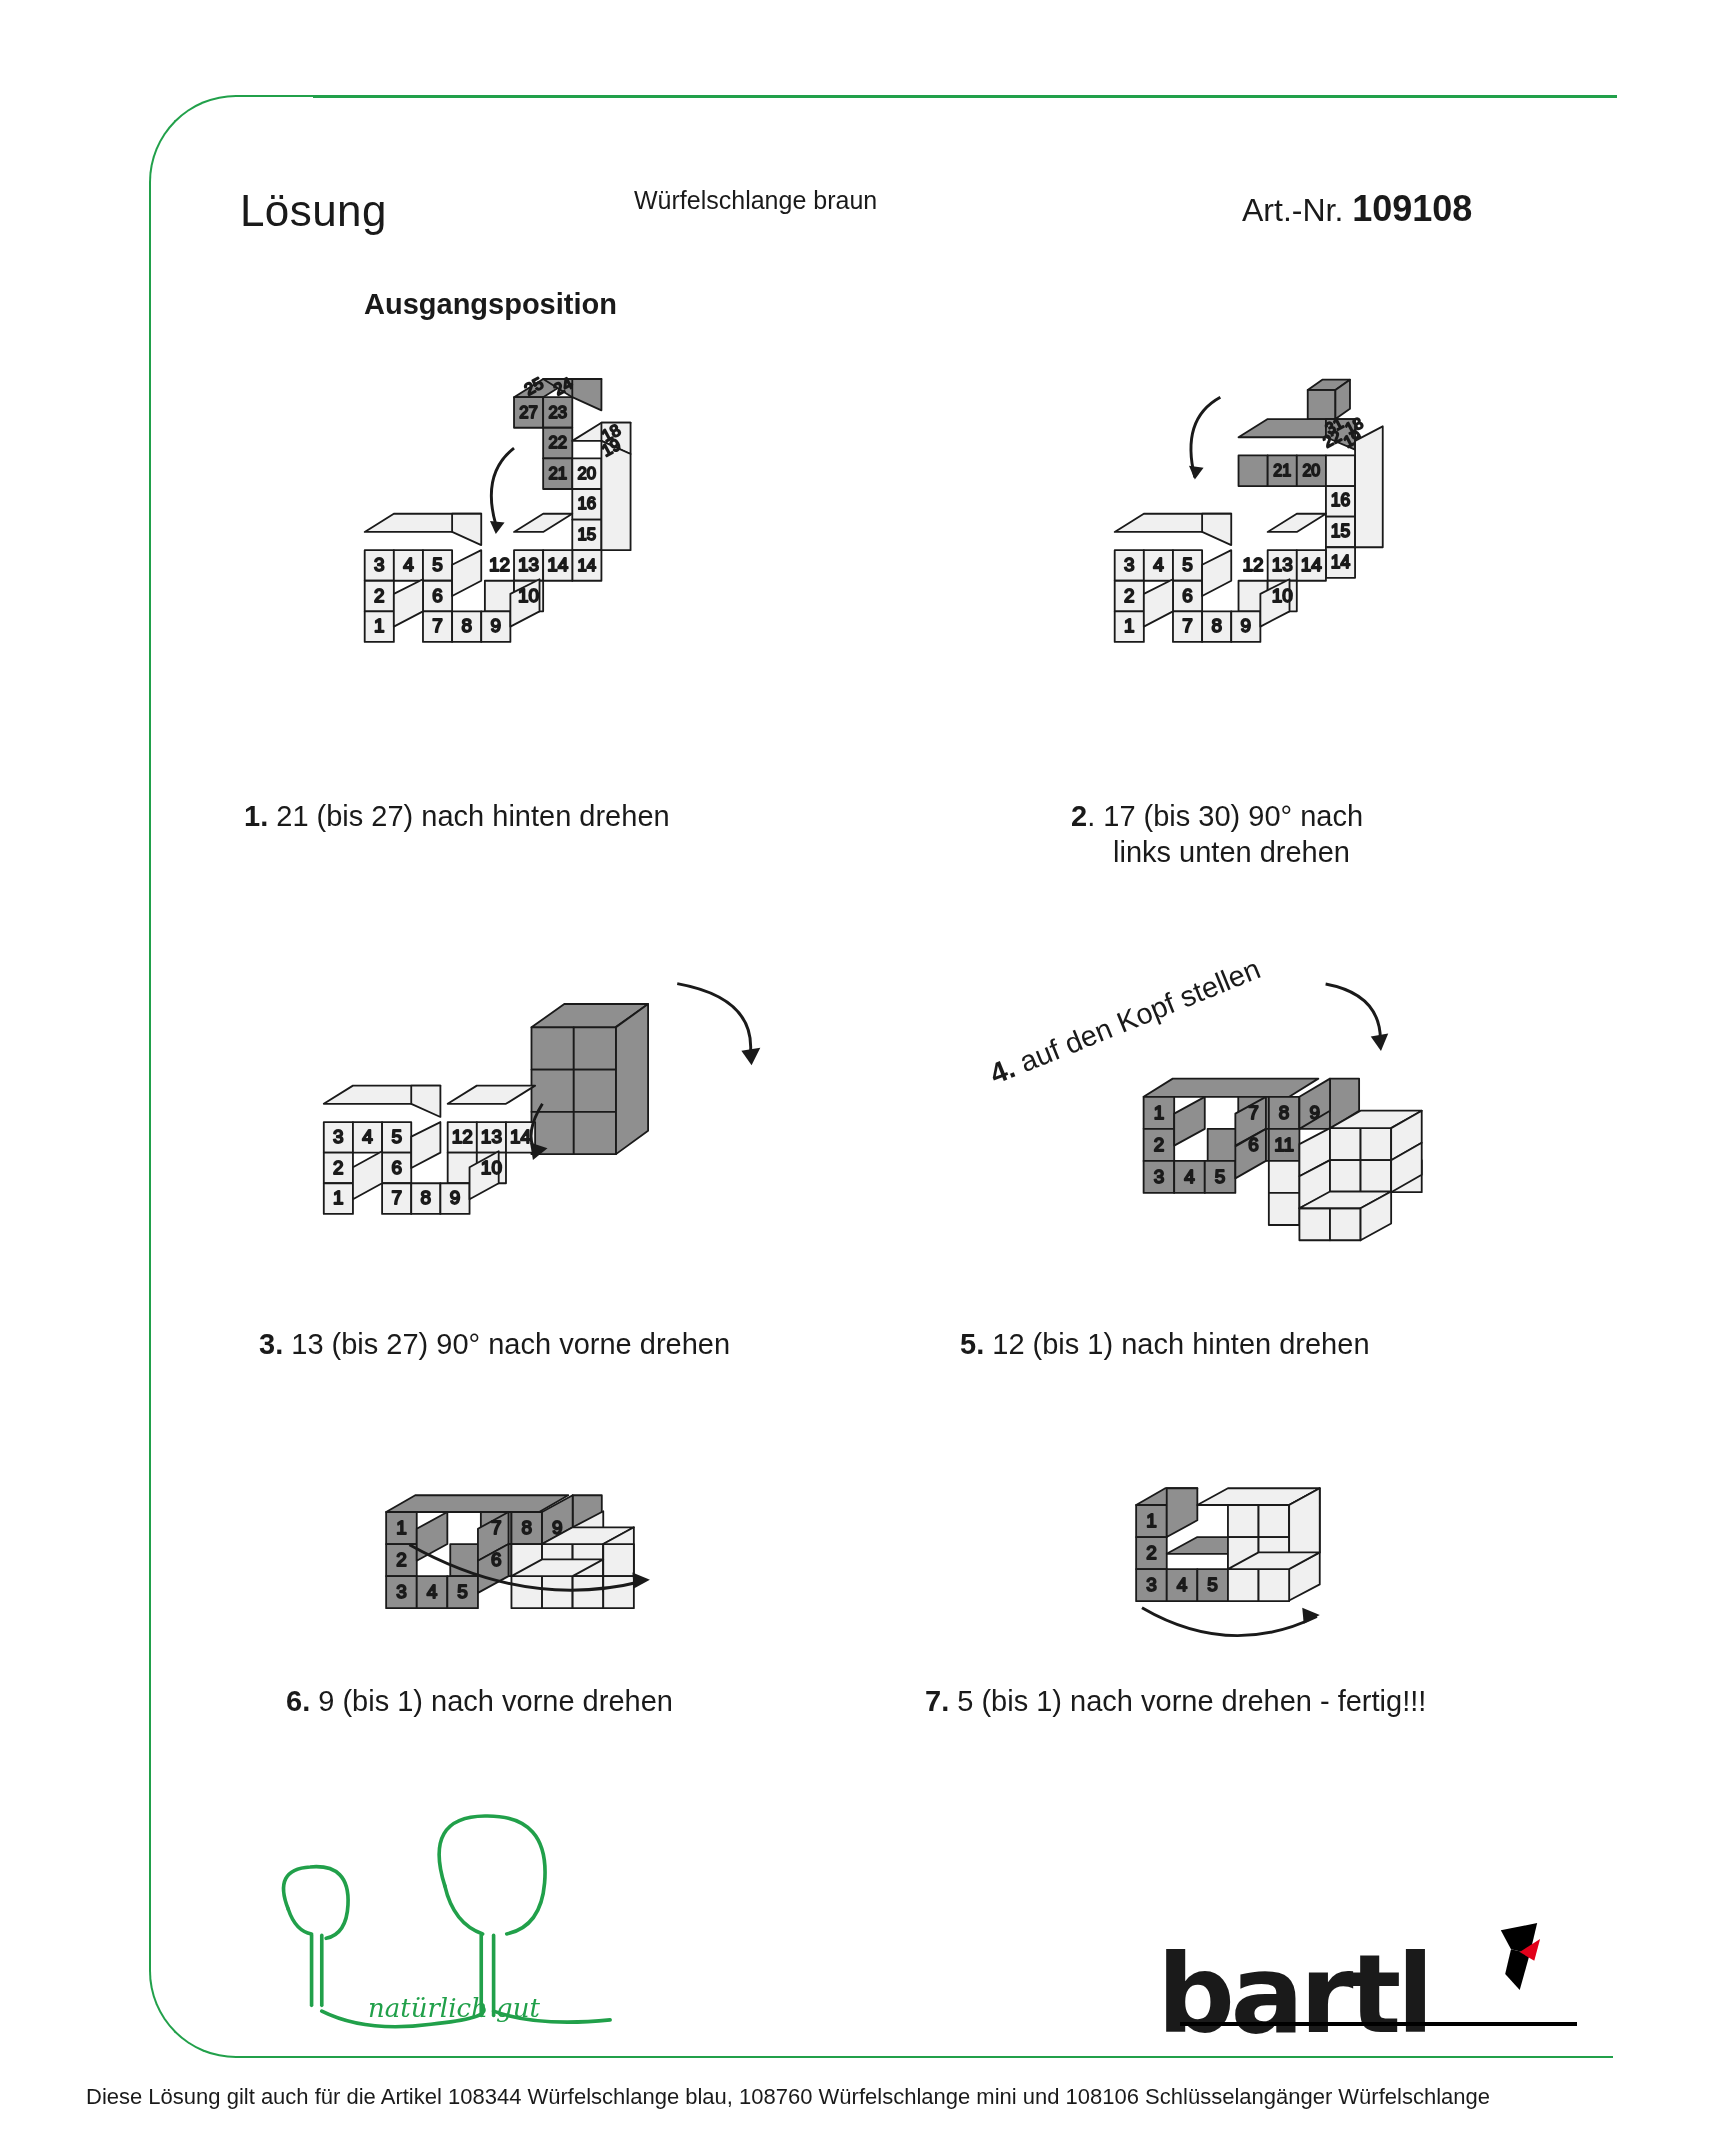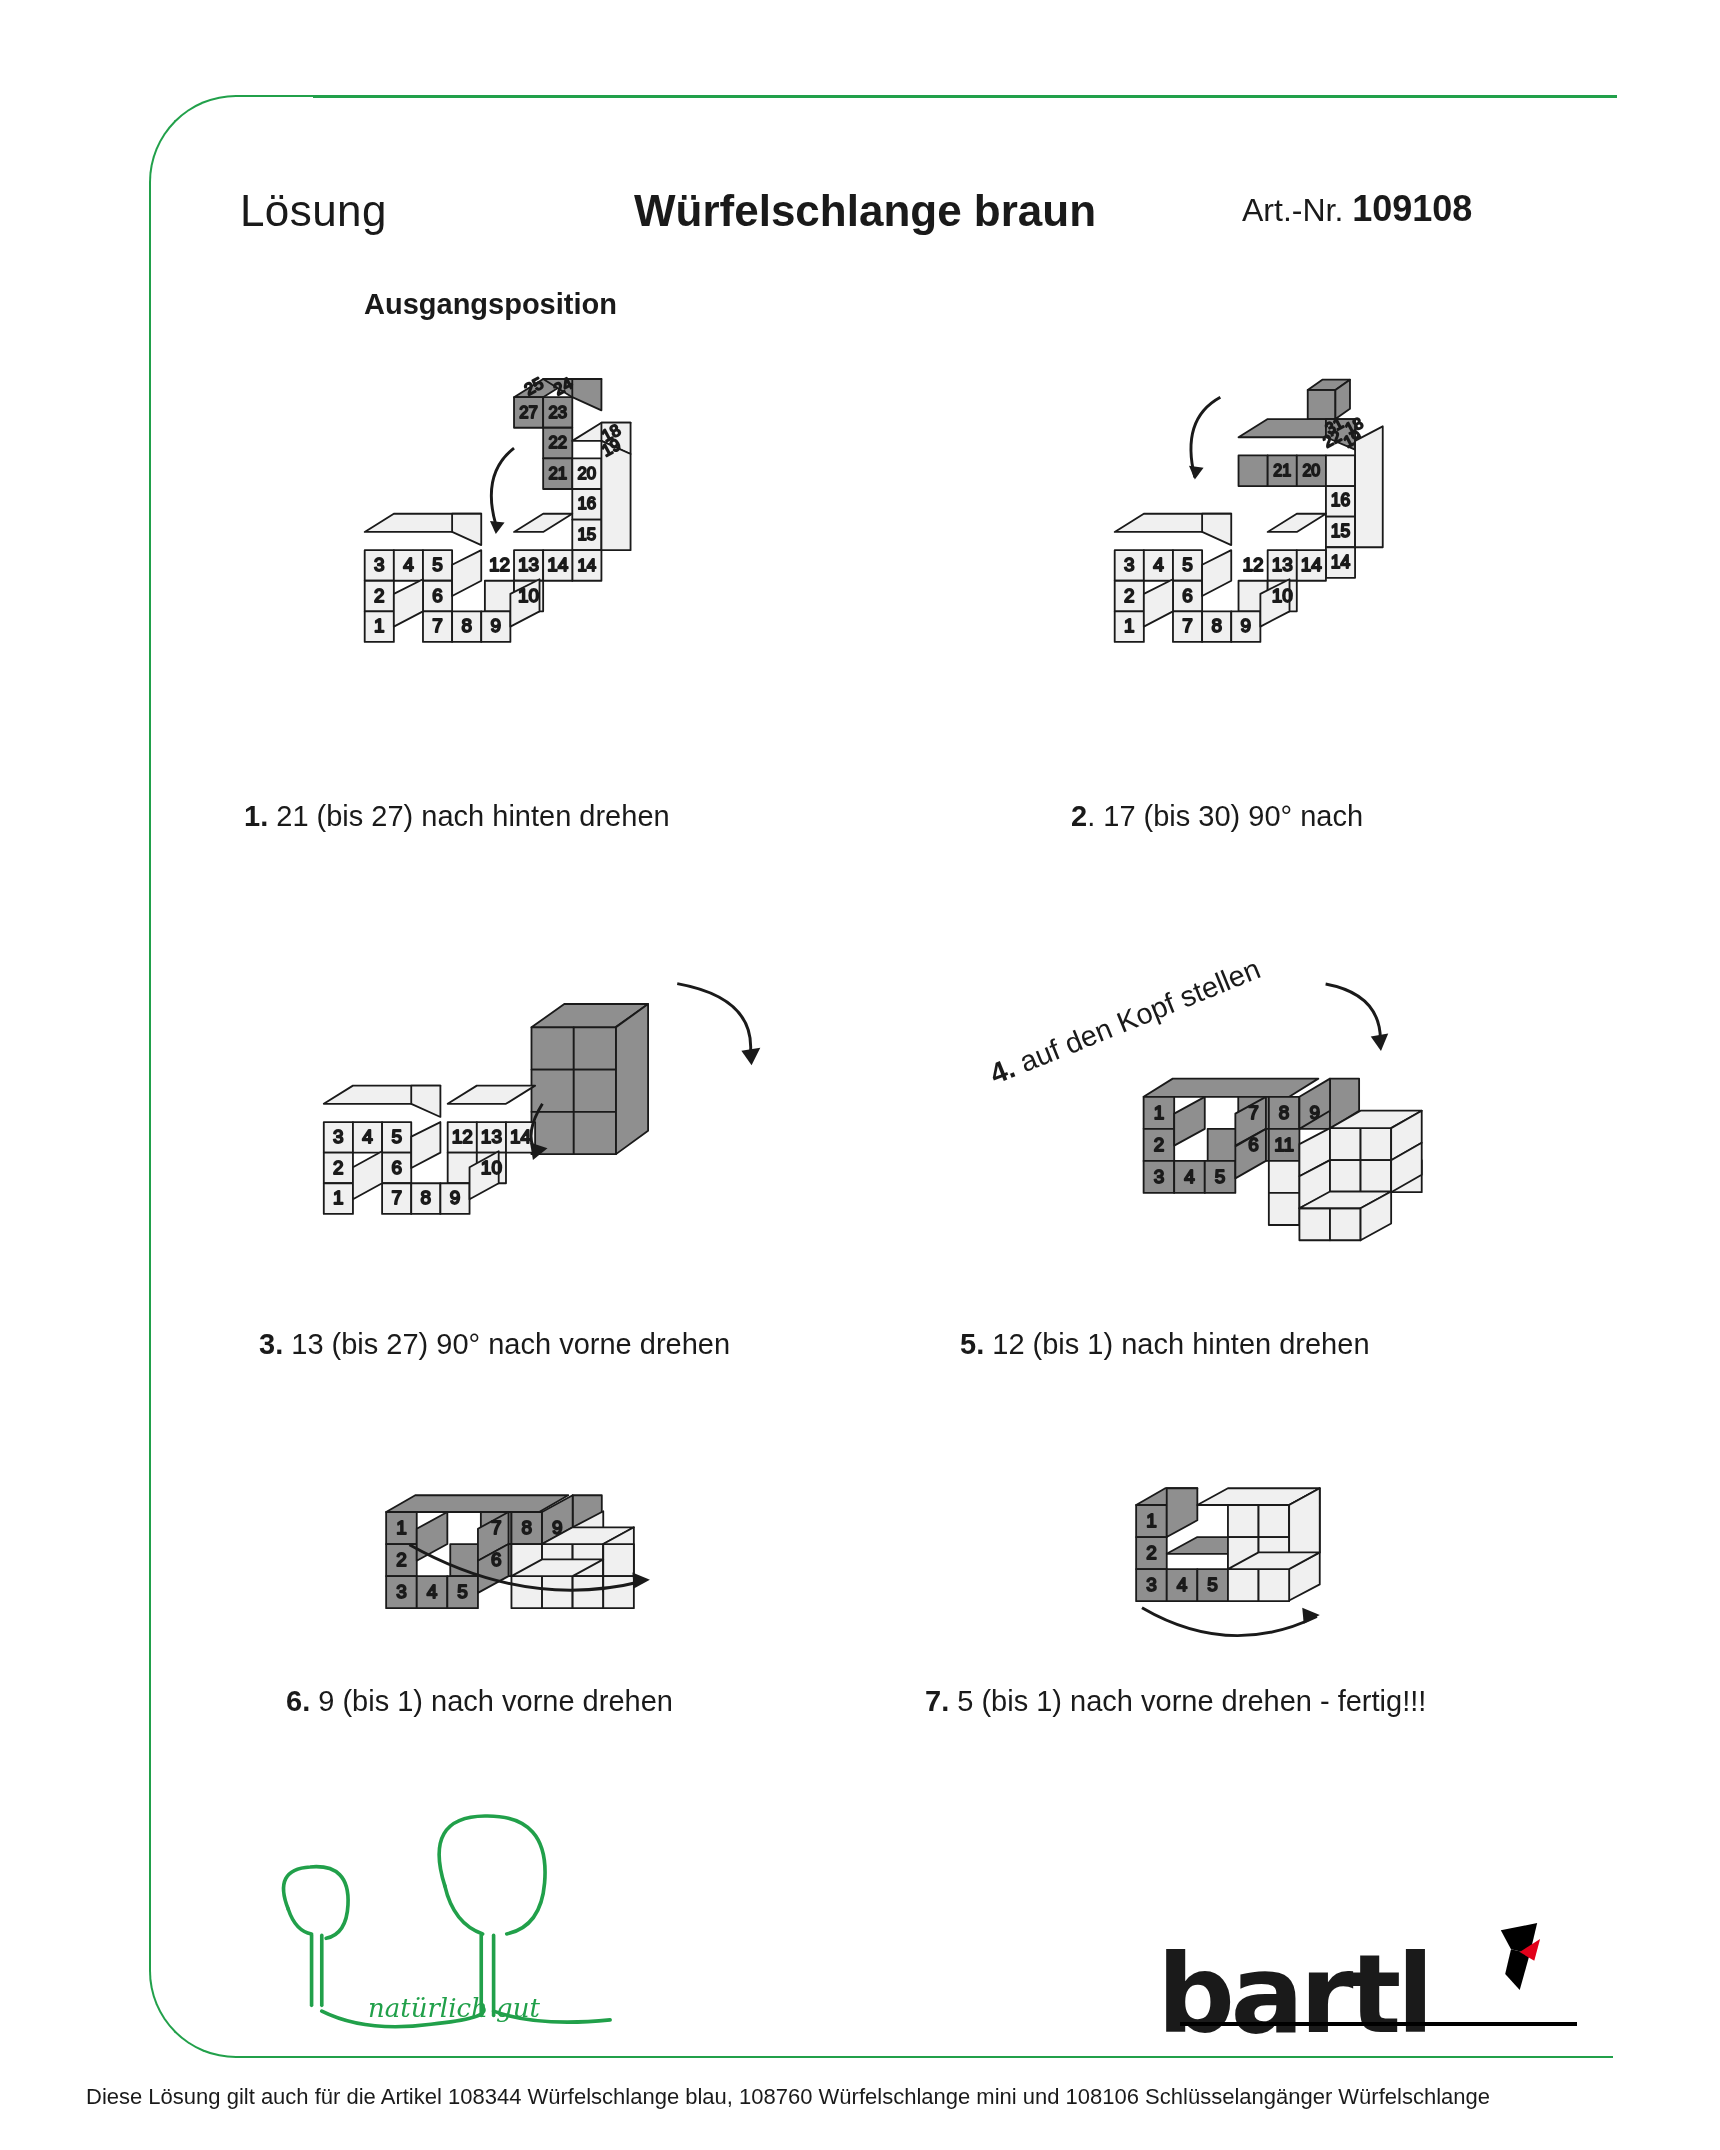--- a/index.html
+++ b/index.html
@@ -28,21 +28,21 @@
     width:1304px; height:2.9px;
     background:#21a04a;
   }
   
   .hdr-loesung {
     position:absolute; left:240px; top:186px;
     font-size:44px; font-weight:400; letter-spacing:0.4px;
   }
   .hdr-title {
     position:absolute; left:634px; top:186px;
-    font-size:44px; font-weight:bold;
+    font-size:25px; font-weight:normal;
   }
   .hdr-art {
     position:absolute; left:1242px; top:188px;
     font-size:32px;
   }
   .hdr-art b { font-size:36px; }
   .hdr-start {
     position:absolute; left:364px; top:288px;
     font-size:29px; font-weight:bold;
   }
@@ -262,20 +262,21 @@
   </g>
 </svg>
 </div>
 
 <div class="cap" style="left:244px; top:798px;">
   <b>1.</b>
   <span>21 (bis 27) nach hinten drehen</span>
 </div>
 <div class="cap" style="left:1071px; top:798px; width:466px;">
   <b>2</b><span>. 17 (bis 30) 90° nach</span>
+  <div style="margin-left:42px;">links unten drehen</div>
 </div>
 
 <div class="fig" style="left:291px; top:969px;">
 <svg width="583" height="379" viewBox="0 0 800 520">
   <g stroke="#1a1a1a" stroke-width="2.5" stroke-linejoin="round">
 
     <g fill="#8f8f8f">
       <polygon points="330,80 375,48 490,48 445,80"></polygon>
       <rect x="330" y="80" width="58" height="58"></rect>
       <rect x="388" y="80" width="58" height="58"></rect>

